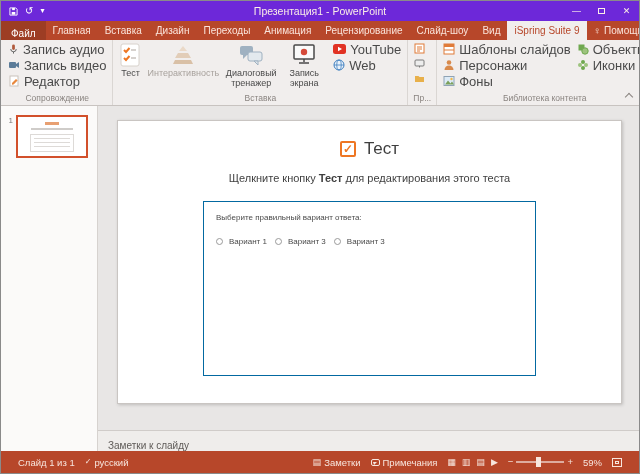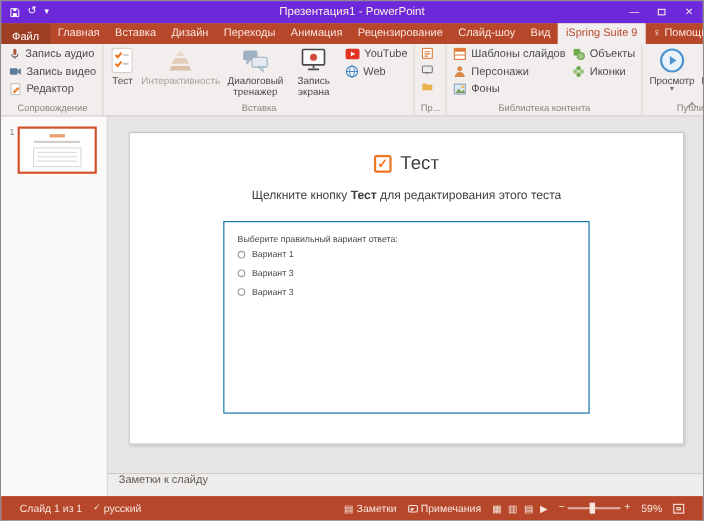--- a/index.html
+++ b/index.html
@@ -35,21 +35,21 @@
   .g-minus::before{content:"−"}
   .g-plus::before{content:"+"}
   .g-spell::before{content:"✓"}
 
   
   .ribbon{position:relative;height:66px;background:#F1EEED;border-bottom:1px solid #C8C3C0;display:flex;padding-left:1px}
   .rgroup{display:flex;flex-direction:column;border-right:1px solid #DAD6D3;padding:1px 3px 0}
   .rg-body{flex:1;display:flex;align-items:flex-start}
   .rg-label{font-size:8.5px;color:#8A8480;text-align:center;padding:0 2px 2px;white-space:nowrap}
   .vstack{display:flex;flex-direction:column}
-  .smallbtn{display:flex;align-items:center;gap:4px;height:16px;padding:0 3px;font-size:10px;color:#4A4A4A;white-space:nowrap;cursor:default}
+  .smallbtn{display:flex;align-items:center;gap:4px;height:16px;padding:0 3px;font-size:13px;color:#4A4A4A;white-space:nowrap;cursor:default}
   .icononly{height:15px;justify-content:center}
   .bigbtn{display:flex;flex-direction:column;align-items:center;padding:2px 2px 0;margin:0 1px;font-size:9px;color:#4A4A4A;text-align:center;cursor:default}
   .bigbtn .bl{line-height:9.5px;margin-top:2px}
   .bigbtn.disabled{color:#A8A29D}
   .bl-dialog{width:52px}
   .bl-screen{width:42px}
   .caret{font-size:7px;color:#6B6B6B;line-height:6px}
   .i{display:inline-flex;align-items:center;justify-content:center}
   .collapse-ribbon{position:absolute;right:7px;bottom:5px;width:6px;height:6px;border-left:1.5px solid #8A8480;border-top:1.5px solid #8A8480;transform:rotate(45deg)}
 
@@ -64,26 +64,26 @@
   .t-box i{display:block;height:1px;background:#DDDAD7;margin:3px 3px 0}
 
   
   .editor{position:absolute;left:97px;top:105px;right:0;bottom:43px;background:#E8E6E5}
   .slide{position:absolute;left:19px;top:14px;width:505px;height:284px;background:#fff;border:1px solid #C9C5C2;box-shadow:1px 1px 3px rgba(0,0,0,.18)}
   .slide-title{position:absolute;top:18px;left:0;right:0;display:flex;align-items:center;justify-content:center;gap:8px;font-size:17px;color:#3F3F3F}
   .quiz-check{width:16px;height:16px;border:2px solid #EE7623;border-radius:2px;color:#EE7623;font-size:12px;font-weight:bold;display:flex;align-items:center;justify-content:center;background:#fff}
   .slide-instruction{position:absolute;top:51px;left:0;right:0;text-align:center;font-size:11px;color:#3F3F3F}
   .quiz-box{position:absolute;left:85px;right:85px;top:80px;bottom:27px;border:1px solid #0369a1;background:#fff;padding:11px 12px}
   .quiz-prompt{font-size:8px;color:#4A4A4A}
-  .quiz-options{margin-top:5px;display:flex;flex-direction:column;gap:8px}
+  .quiz-options{margin-top:15px;display:flex;flex-direction:row;gap:8px}
   .option{display:flex;align-items:center;gap:6px;font-size:8px;color:#4A4A4A}
   .radio{width:7px;height:7px;border:1px solid #9A9A9A;border-radius:50%;background:#fff;flex:0 0 auto}
 
   
-  .notes-bar{position:absolute;left:97px;right:0;bottom:22px;height:21px;background:#EFEDEB;border-top:1px solid #D0CCC9;display:flex;align-items:flex-start;padding-left:10px;font-size:10px;color:#5E5A57}
+  .notes-bar{position:absolute;left:97px;right:0;bottom:22px;height:21px;background:#EFEDEB;border-top:1px solid #D0CCC9;display:flex;align-items:flex-end;padding-left:10px;font-size:10px;color:#5E5A57}
 
   
   .status-bar{position:absolute;left:0;right:0;bottom:0;height:22px;background:#B7472A;color:#F7E6DE;display:flex;align-items:center;font-size:9.5px;padding:0 17px;gap:10px}
   .sb-item{display:flex;align-items:center;gap:3px;white-space:nowrap}
   .sb-spacer{flex:1}
   .i-bubble{width:9px;height:7px;border:1px solid #F7E6DE;border-radius:2px;position:relative}
   .i-bubble::after{content:"";position:absolute;left:1px;bottom:-3px;border:3px solid transparent;border-top-color:#F7E6DE;border-left-width:1px}
   .zoom-track{width:48px;height:2px;background:rgba(255,255,255,.55);position:relative}
   .zoom-thumb{position:absolute;left:40%;top:-4px;width:5px;height:10px;background:#F7E6DE}
   .fit-icon{width:10px;height:9px;border:1px solid #F7E6DE;position:relative}

